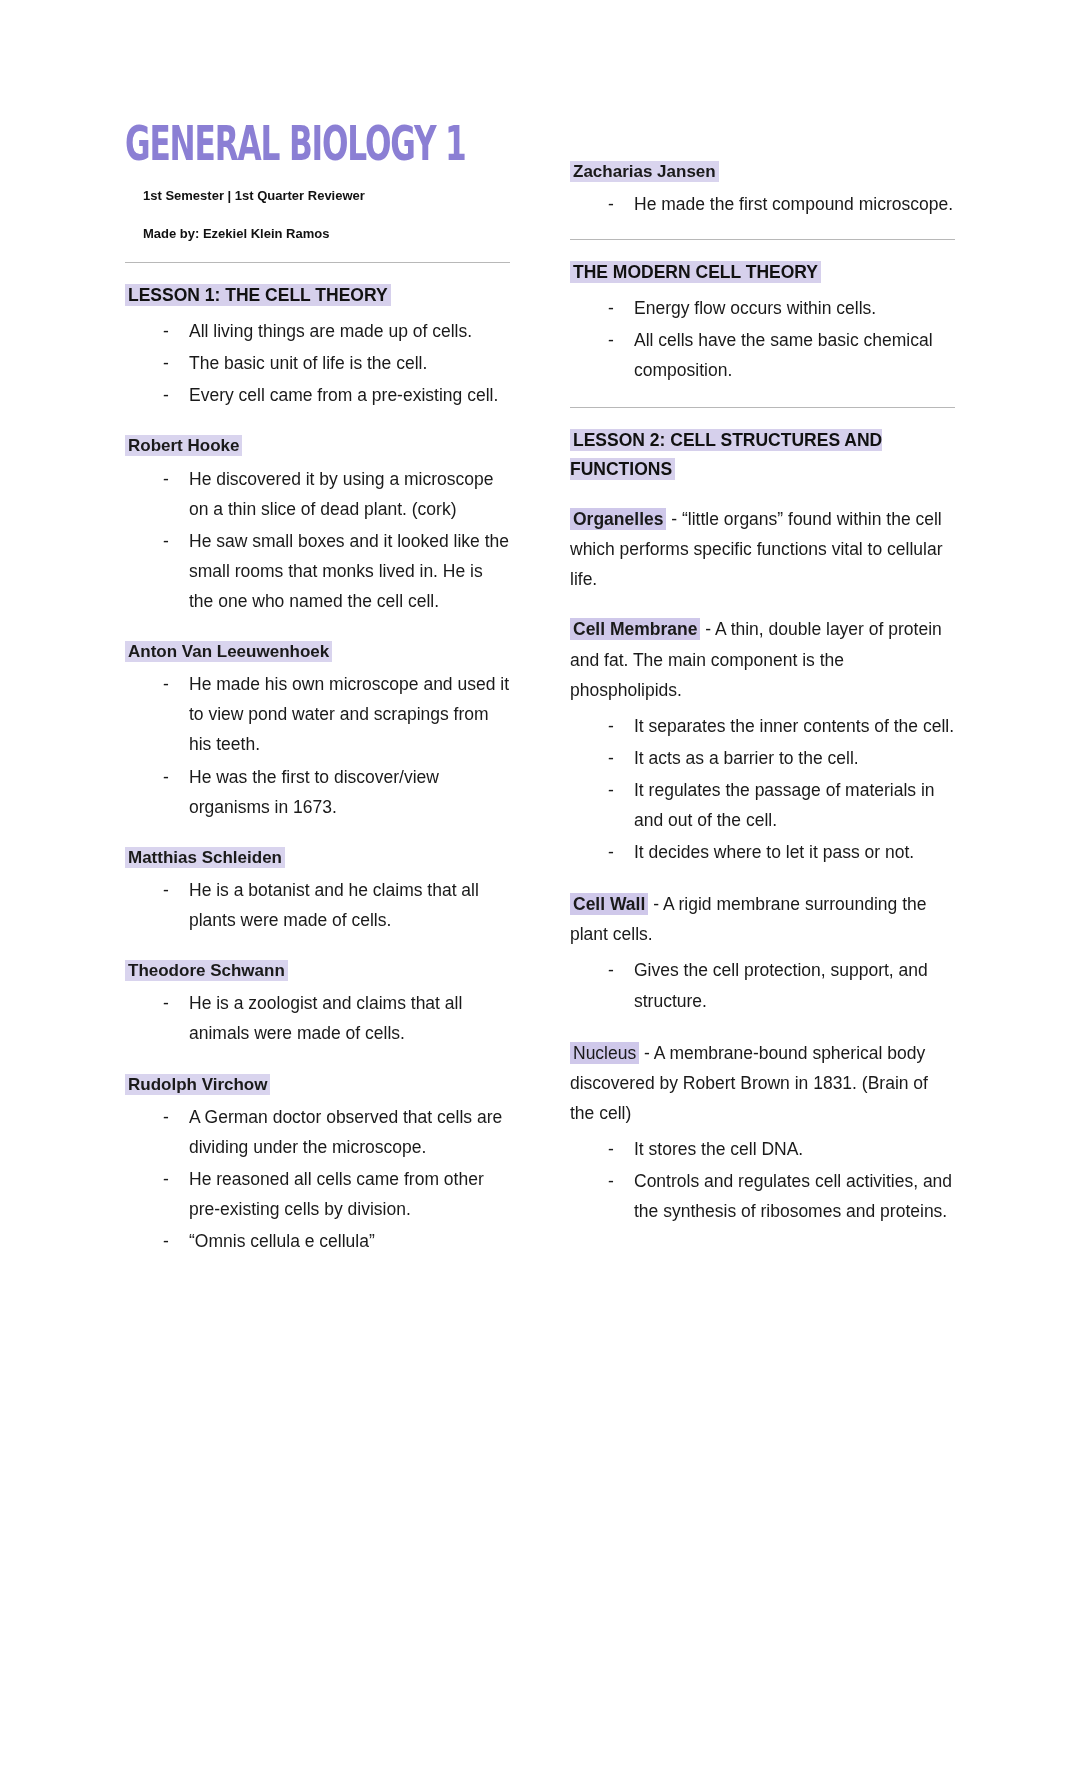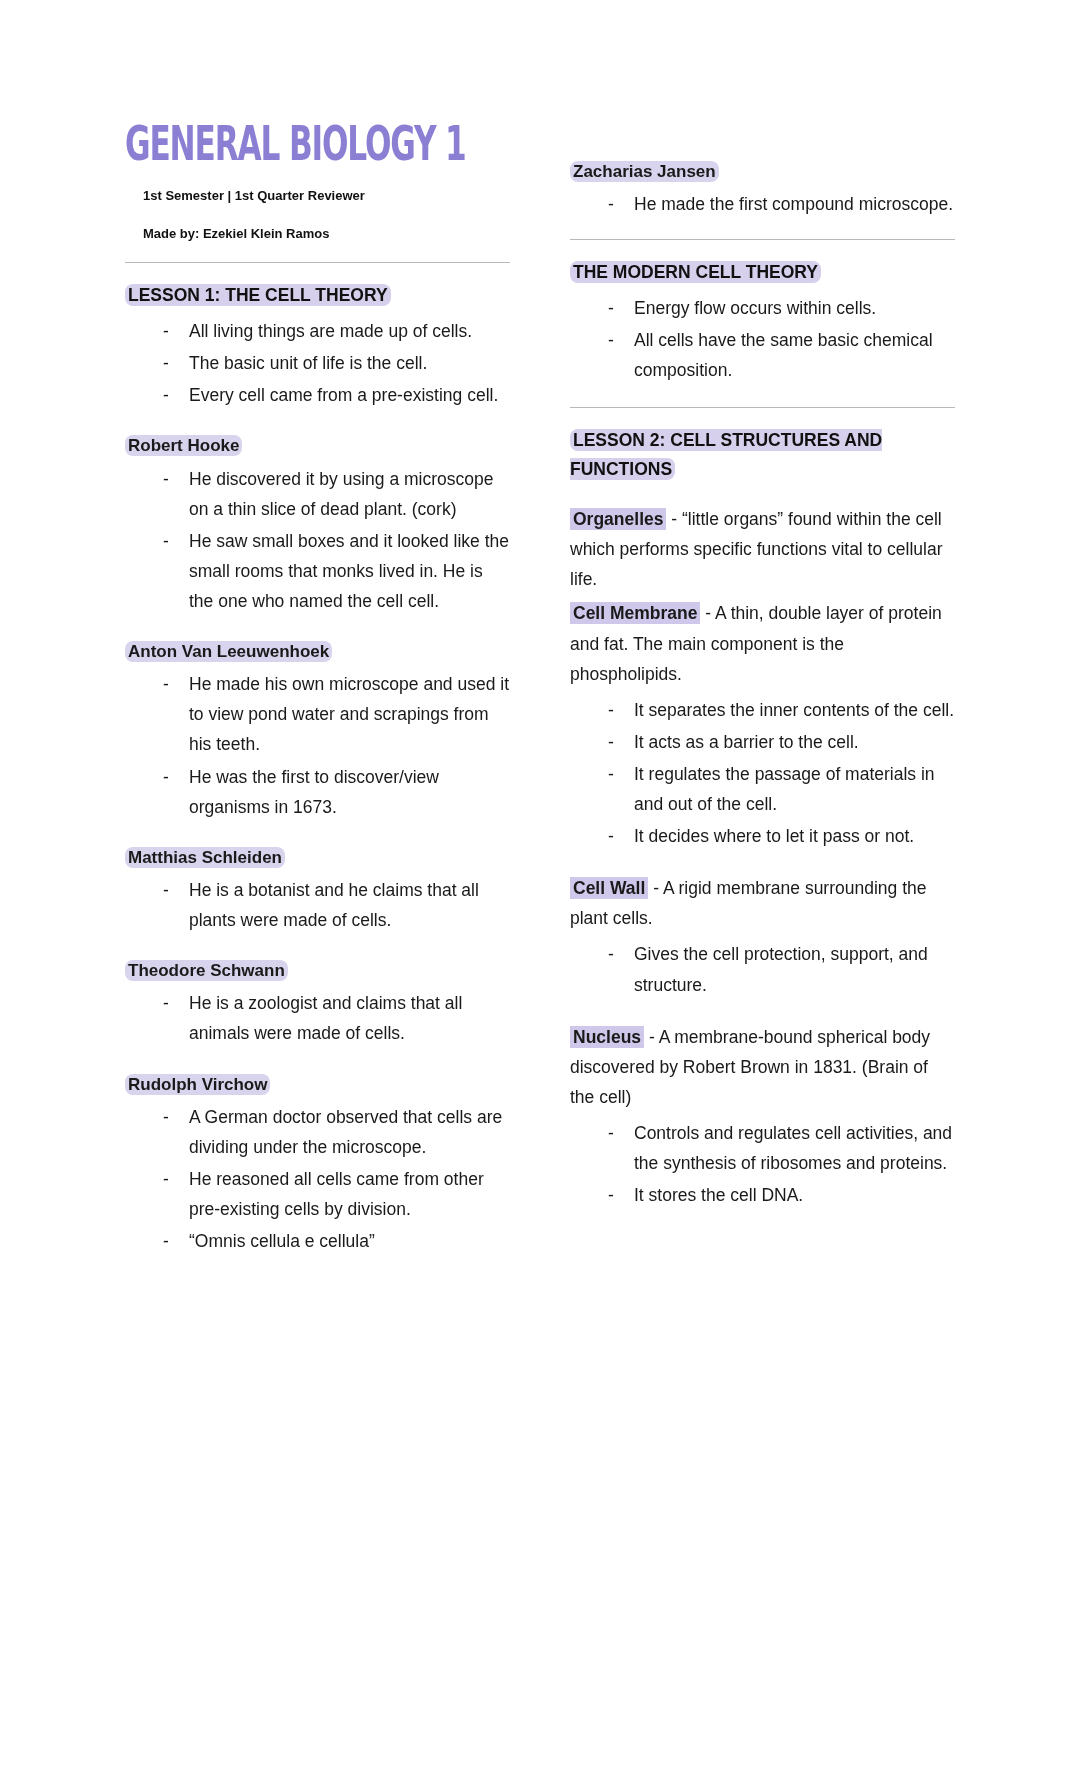--- a/index.html
+++ b/index.html
@@ -68,21 +68,20 @@
   .rule-right {
     border: none;
     border-top: 1px solid #b8b8b8;
     margin: 18px 0 18px 0;
     width: 100%;
   }
 
   .hl {
     background: #d9d4ee;
     padding: 1px 3px;
-    border-radius: 8px;
   }
   .hl-strong {
     background: #cfc8ea;
     padding: 1px 3px;
   }
 
   .section-head {
     font-weight: bold;
     font-size: 17.5px;
     line-height: 1.65;
@@ -119,21 +118,21 @@
     color: #1a1a1a;
   }
   ul.tight { margin-bottom: 20px; }
 
   .para {
     font-size: 17.5px;
     line-height: 1.72;
     margin: 0 0 6px 0;
   }
   .block {
-    margin-bottom: 4px;
+    margin-bottom: 20px;
   }
   .spacer-sm { height: 14px; }
 </style>
 </head>
 <body>
 
 <div class="page">
   <div class="columns">
 
     <div class="col col-left">
@@ -237,23 +236,23 @@
       </ul>
 
       <p class="para">
         <span class="hl-strong" style="font-weight:bold">Cell Wall</span><span> - A rigid membrane surrounding the plant cells.</span>
       </p>
       <ul class="dash">
         <li>Gives the cell protection, support, and structure.</li>
       </ul>
 
       <p class="para">
-        <span class="hl-strong" style="font-weight:bold">Nucleus</span><span> - A membrane-bound spherical body discovered by Robert Brown in 1831. (Brain of the cell)</span>
-      </p>
-      <ul class="dash">
+        <span class="hl-strong" style="font-weight:normal">Nucleus</span><span> - A membrane-bound spherical body discovered by Robert Brown in 1831. (Brain of the cell)</span>
+      </p>
+      <ul class="dash">
+        <li>It stores the cell DNA.</li>
         <li> Controls and regulates cell activities, and the synthesis of ribosomes and proteins.</li>
-        <li>It stores the cell DNA.</li>
       </ul>
 
     </div>
 
   </div>
 </div>
 
 </body></html>

